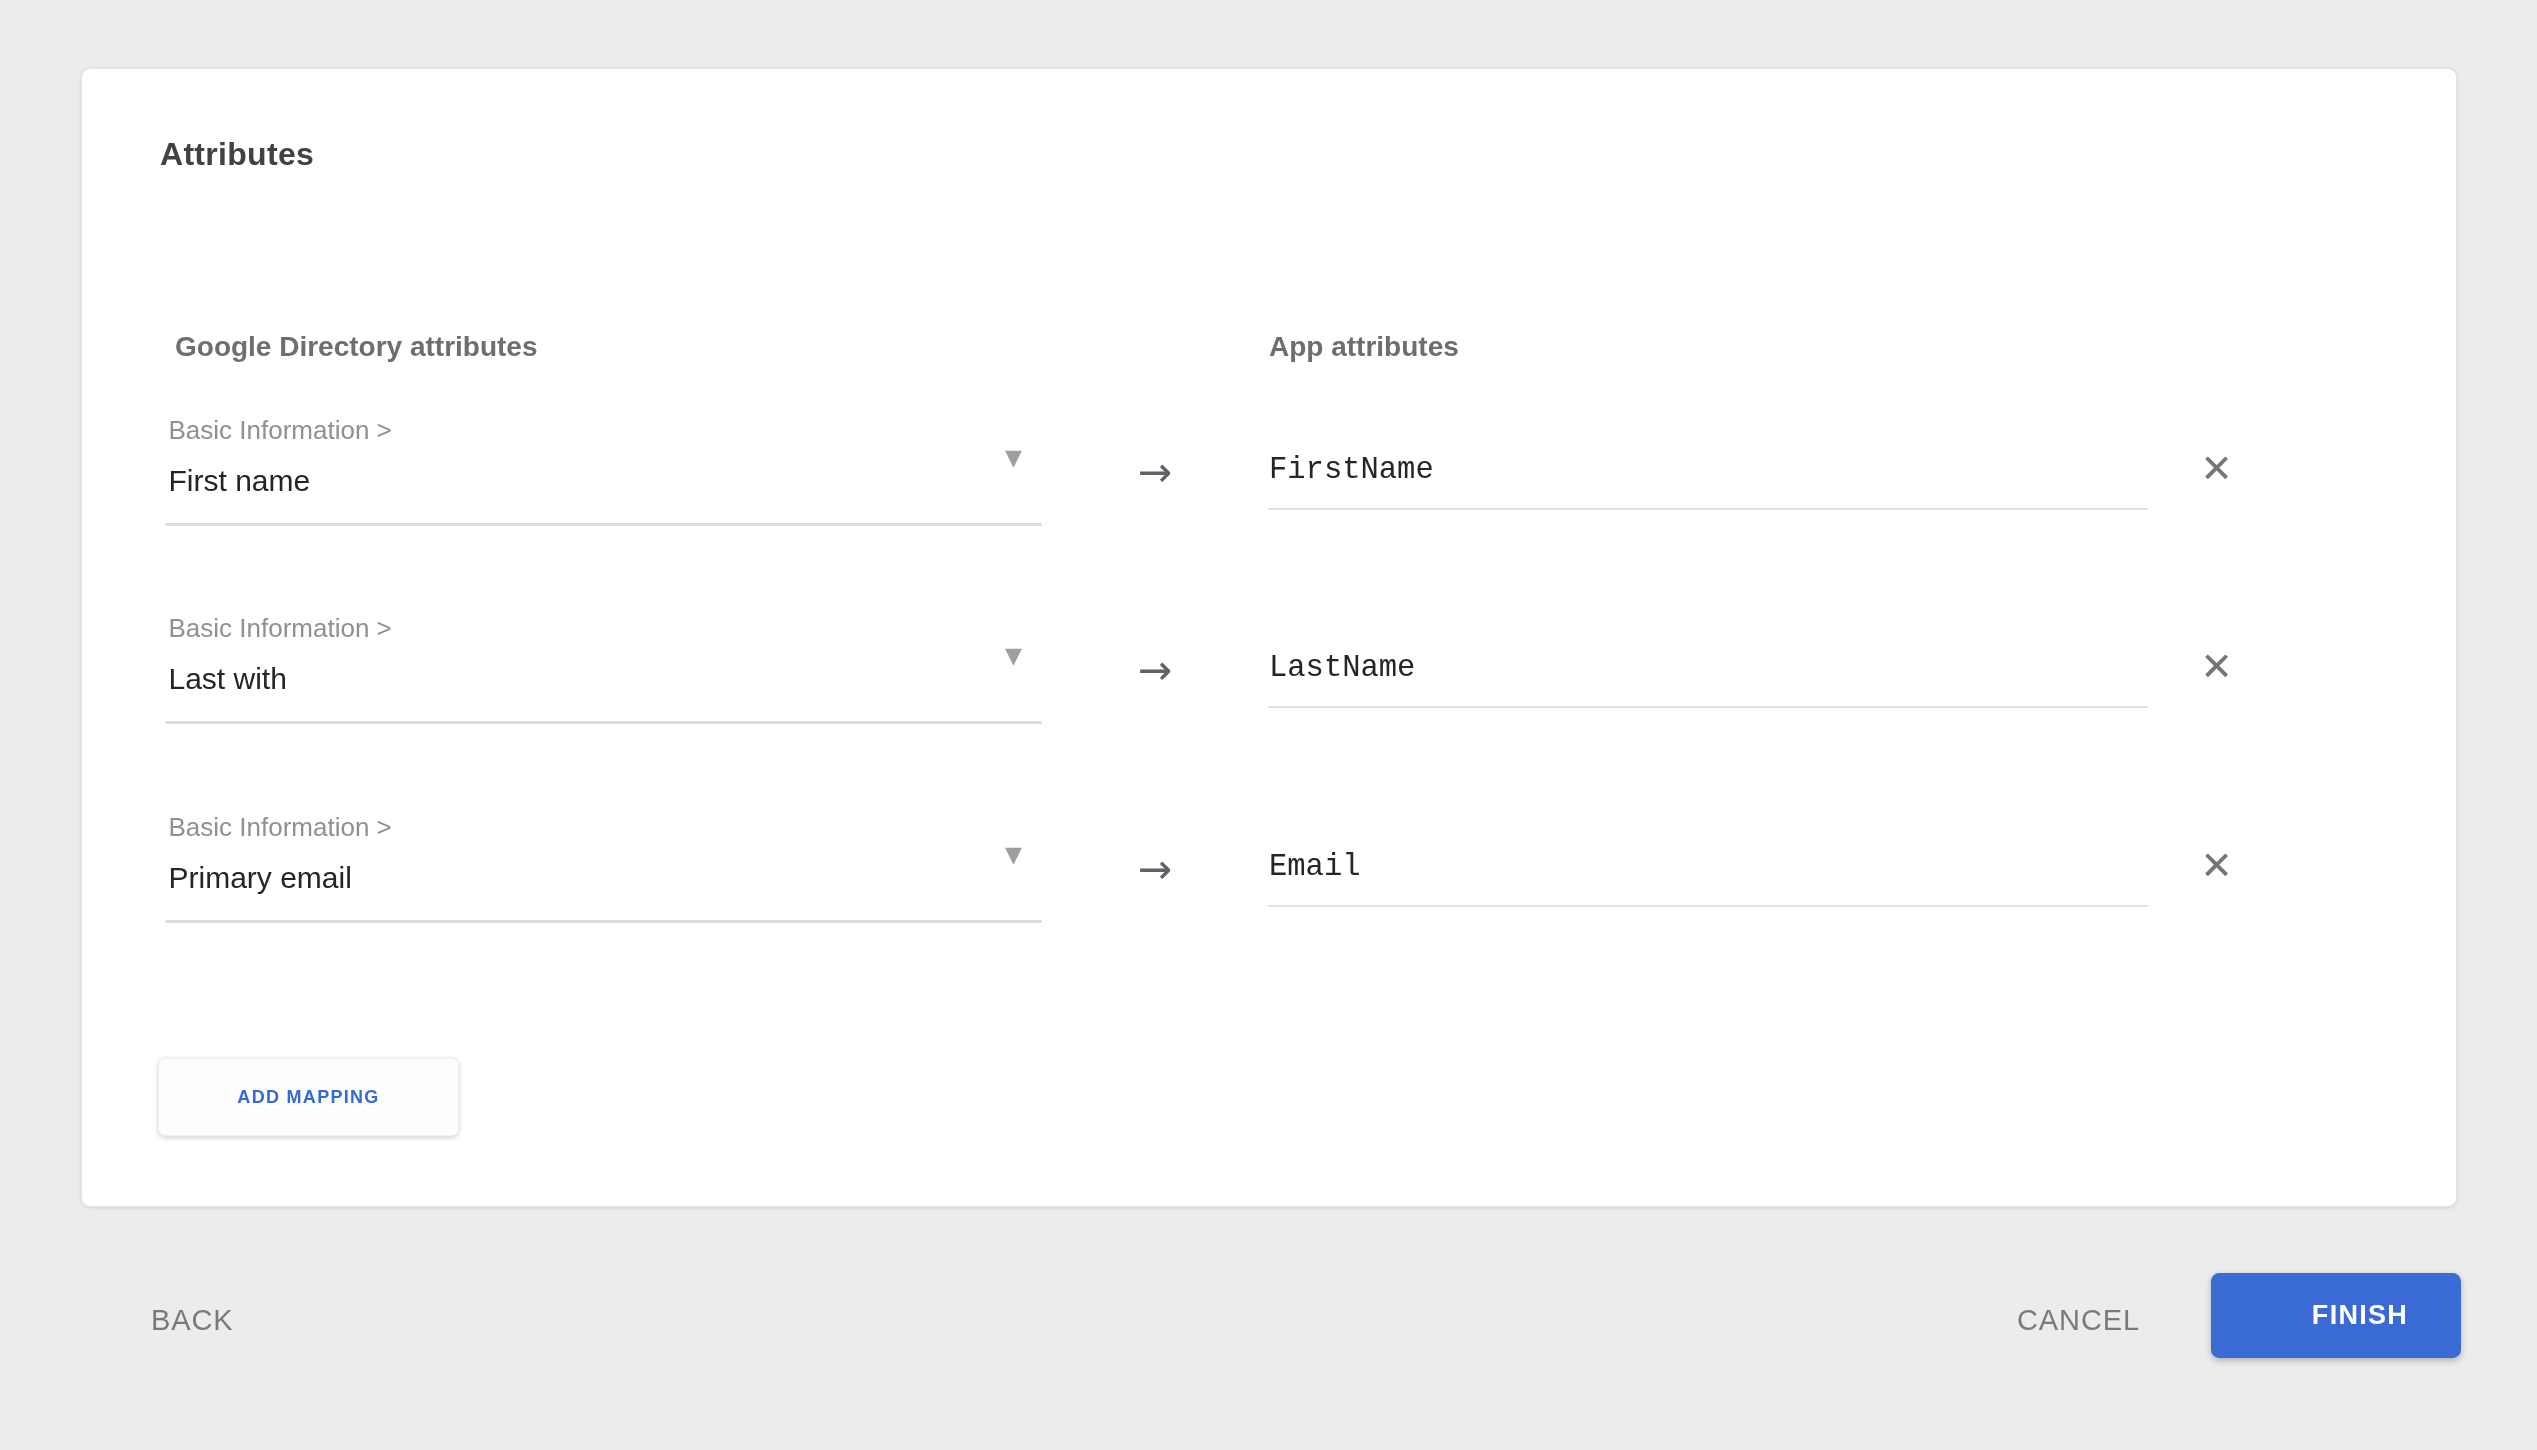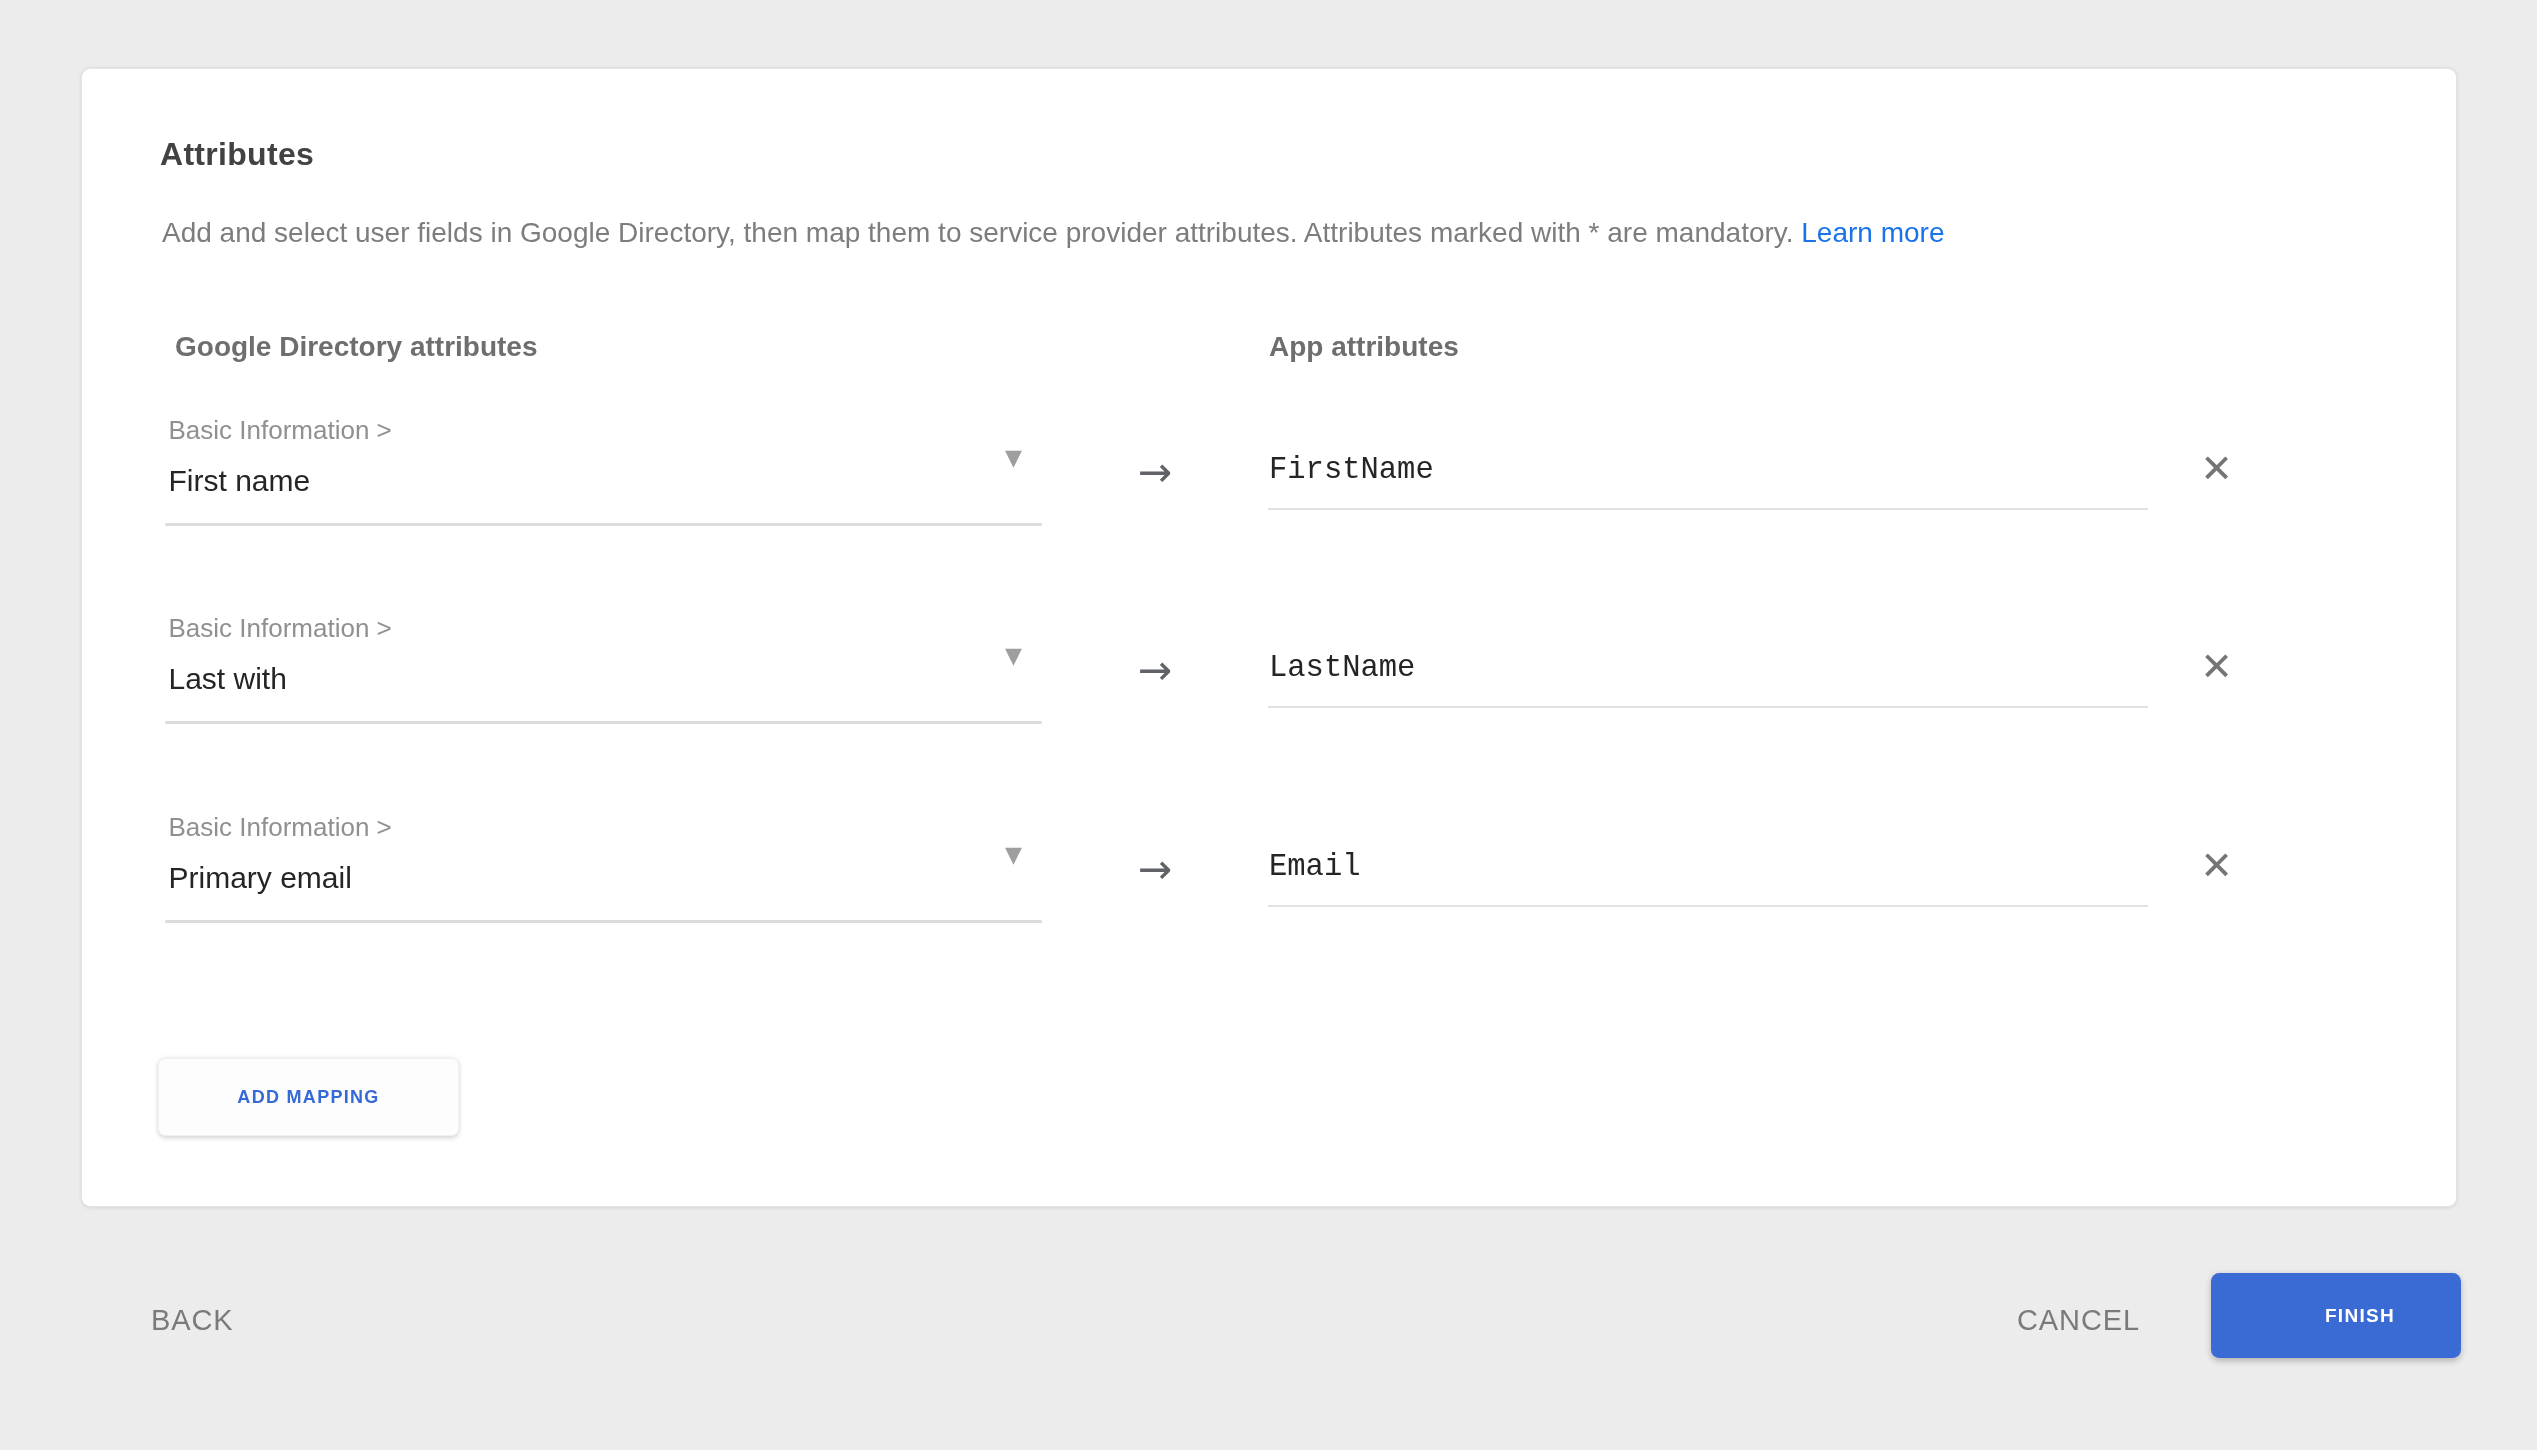--- a/index.html
+++ b/index.html
@@ -120,37 +120,34 @@
   }
   .back-btn   { left:139px; }
   .cancel-btn { left:2005px; }
   .finish-btn {
     position:absolute; left:2199px; top:65px;
     width:250px; height:85px;
     background:#3a6ad3; border:none; border-radius:8.3px;
     box-shadow:0 2.8px 6.5px rgba(0,0,0,0.24);
     color:#ffffff;
     font-family:"Liberation Sans", "DejaVu Sans", sans-serif;
-    font-size:19px; font-weight:700; letter-spacing:1.3px;
+    font-size:27px; font-weight:700; letter-spacing:1.3px;
     cursor:pointer;
     padding-left:48px;
   }
 </style>
 </head>
 <body>
 
 <main>
 
   <section class="card">
 
     <h1 class="card-title">Attributes</h1>
 
-    <p class="card-desc"><span>Add and select user fields in Google Directory, then map them to service provider attributes. Attributes marked with * are mandatory.</span>
-      <a class="learn-more">Learn more</a>
-    </p>
 
     <div class="col-header left">Google Directory attributes</div>
     <div class="col-header right">App attributes</div>
 
     <div class="row r0">
       <div class="gd-select">
         <span class="gd-category">Basic Information &gt;</span>
         <span class="gd-value">First name</span>
         <span class="dropdown-icon">▼</span>
         <span class="gd-underline"></span>

